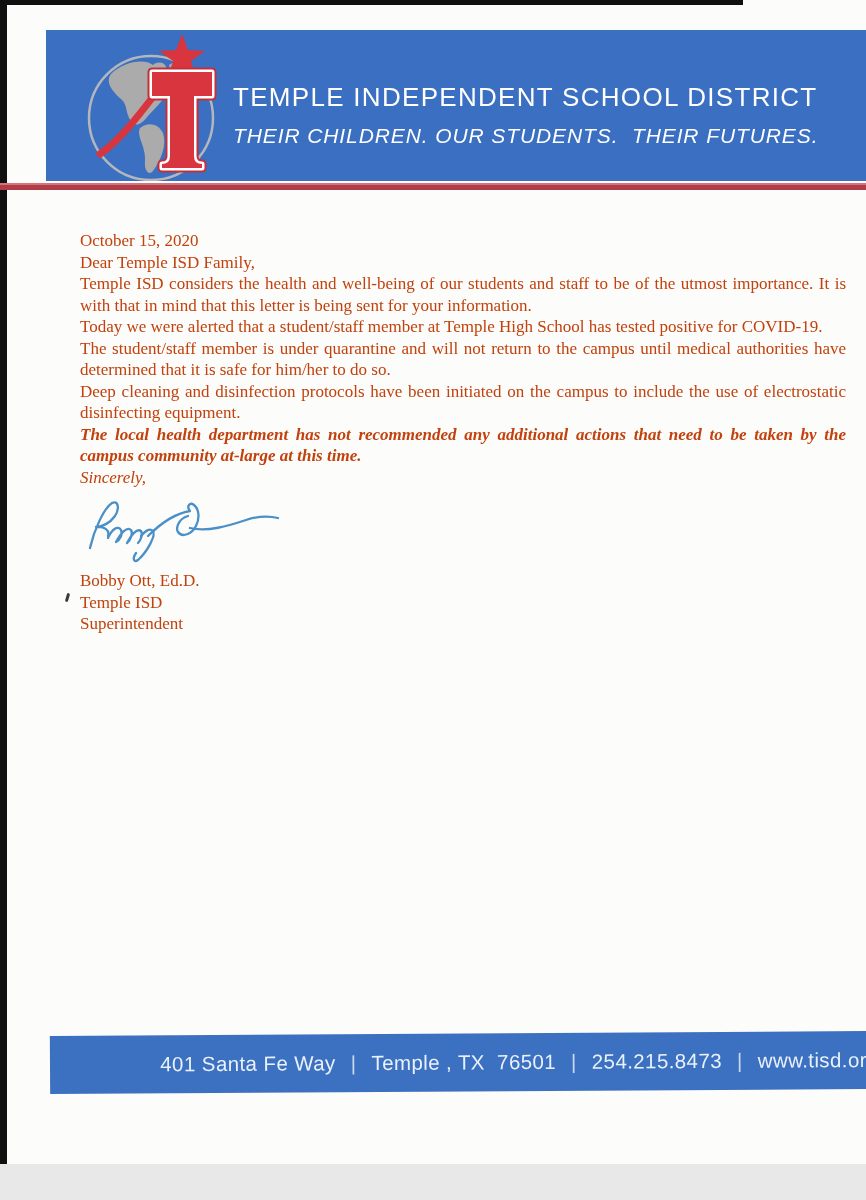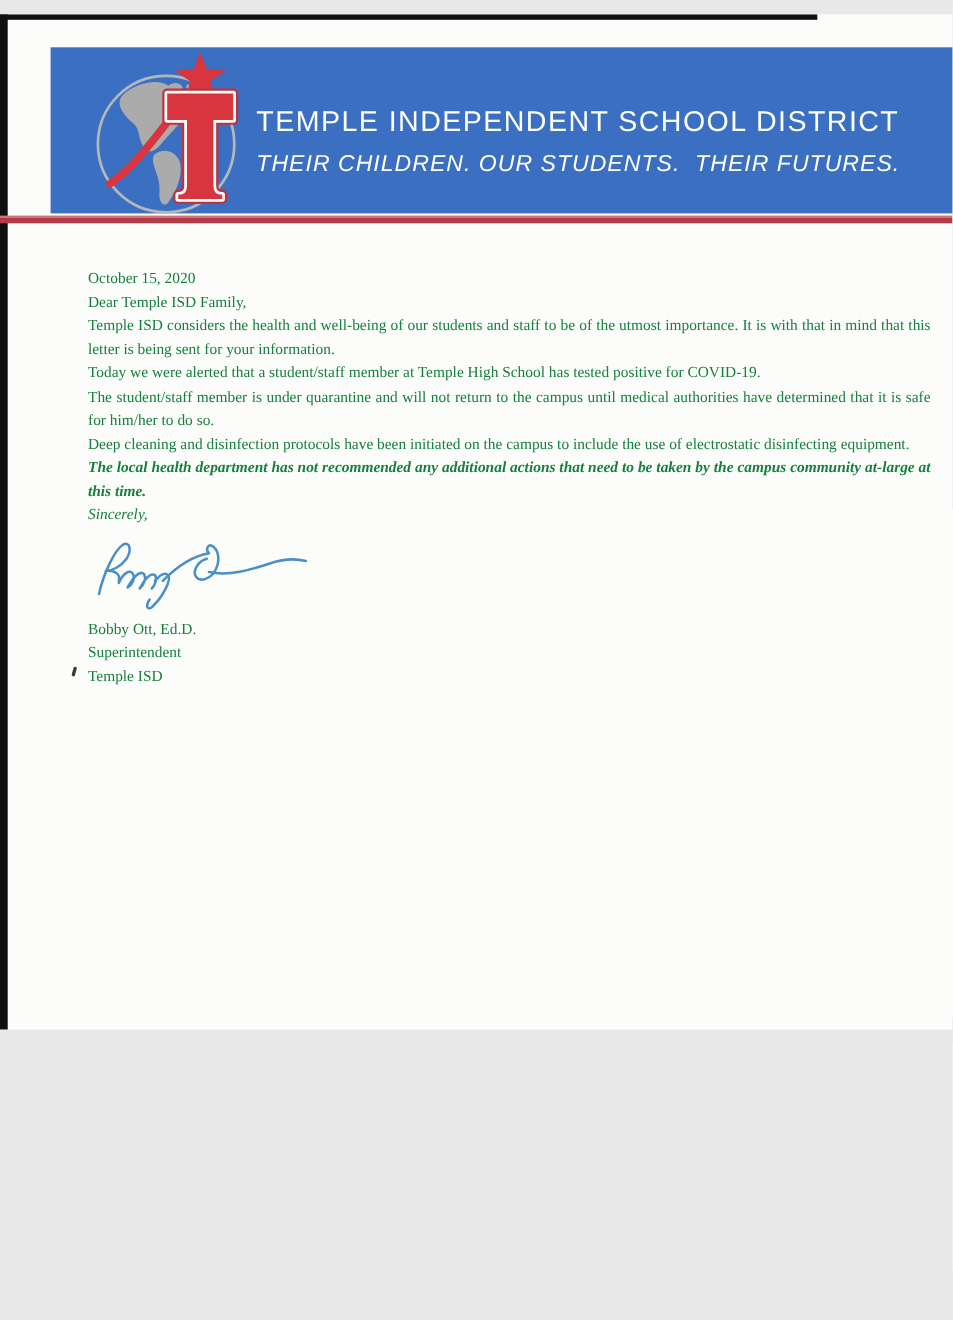--- a/index.html
+++ b/index.html
@@ -1,19 +1,19 @@
 <!DOCTYPE html>
 <html><head>
 <meta charset="utf-8">
 <style>
   html,body{margin:0;padding:0;background:#e8e8e8;}
   .page{
     position:relative;
-    width:866px;height:923px;
-    margin:13px auto;
+    width:866px;height:1164px;
+    margin:0 auto;
     background:#fcfcfb;
     overflow:hidden;
     font-family:"Liberation Serif", serif;
   }
   
   .scan-edge-left{position:absolute;left:0;top:0;width:7px;height:1200px;background:#101010;}
   .scan-edge-top{position:absolute;left:0;top:0;width:743px;height:5px;background:#101010;}
 
   
   .banner{
@@ -34,21 +34,21 @@
     margin-top:11px;white-space:pre;
   }
   .red-stripe{
     position:absolute;left:0;top:183px;width:866px;height:7px;
     background:linear-gradient(#d4737c 0 2px, #b03c48 2px 100%);
   }
 
   
   .letter-body{
     position:absolute;left:80px;top:230px;width:766px;
-    font-size:14px;line-height:21.5px;color:#15803d;
+    font-size:17px;line-height:21.5px;color:#c2410c;
   }
   .letter-body p{margin:0;}
   .date{margin-bottom:40px;}
   .salutation{margin-bottom:16px;}
   .para{margin-bottom:16px;text-align:justify;}
   .para.bold-italic{font-weight:bold;font-style:italic;}
   .para.bold{font-weight:bold;}
   .closing{margin-top:22px;font-style:italic;}
   .signature-svg{display:block;margin:8px 0 2px -2px;}
   .sig-line{margin:0;}
@@ -127,22 +127,22 @@
       <g fill="none" stroke="#4a90c8" stroke-width="2.3" stroke-linecap="round" stroke-linejoin="round">
         <path d="M12,52 C16,34 26,12 34,7 C40,4 42,12 37,20 C32,27 24,31 18,31 C26,30 32,34 30,40"></path>
         <path d="M30,42 C34,33 40,29 43,34 C45,38 42,44 38,46 C43,37 49,30 53,34 C55,37 53,44 49,47 C53,39 59,32 63,35 C65,38 63,44 60,47"></path>
         <path d="M63,40 C68,34 72,32 75,35 C78,39 70,55 60,64 C56,67 54,63 58,57"></path>
         <path d="M70,40 C85,25 100,17 112,15 C108,10 112,6 116,9 C121,13 122,22 118,30 C114,38 104,42 100,36 C97,31 102,22 110,20"></path>
         <path d="M112,32 C130,36 150,30 168,24 C180,20 192,20 200,22"></path>
       </g>
     </svg>
 
     <p class="sig-line">Bobby Ott, Ed.D.</p>
+    <p class="sig-line">Temple ISD</p>
     <p class="sig-line">Superintendent</p>
-    <p class="sig-line">Temple ISD</p>
   </main>
 
   <div class="artifact-apostrophe"></div>
   <div class="artifact-dot"></div>
 
   <footer class="footer-bar">
     <span>401 Santa Fe Way</span>
     <span class="sep">|</span>
     <span>Temple , TX  76501</span>
     <span class="sep">|</span>

